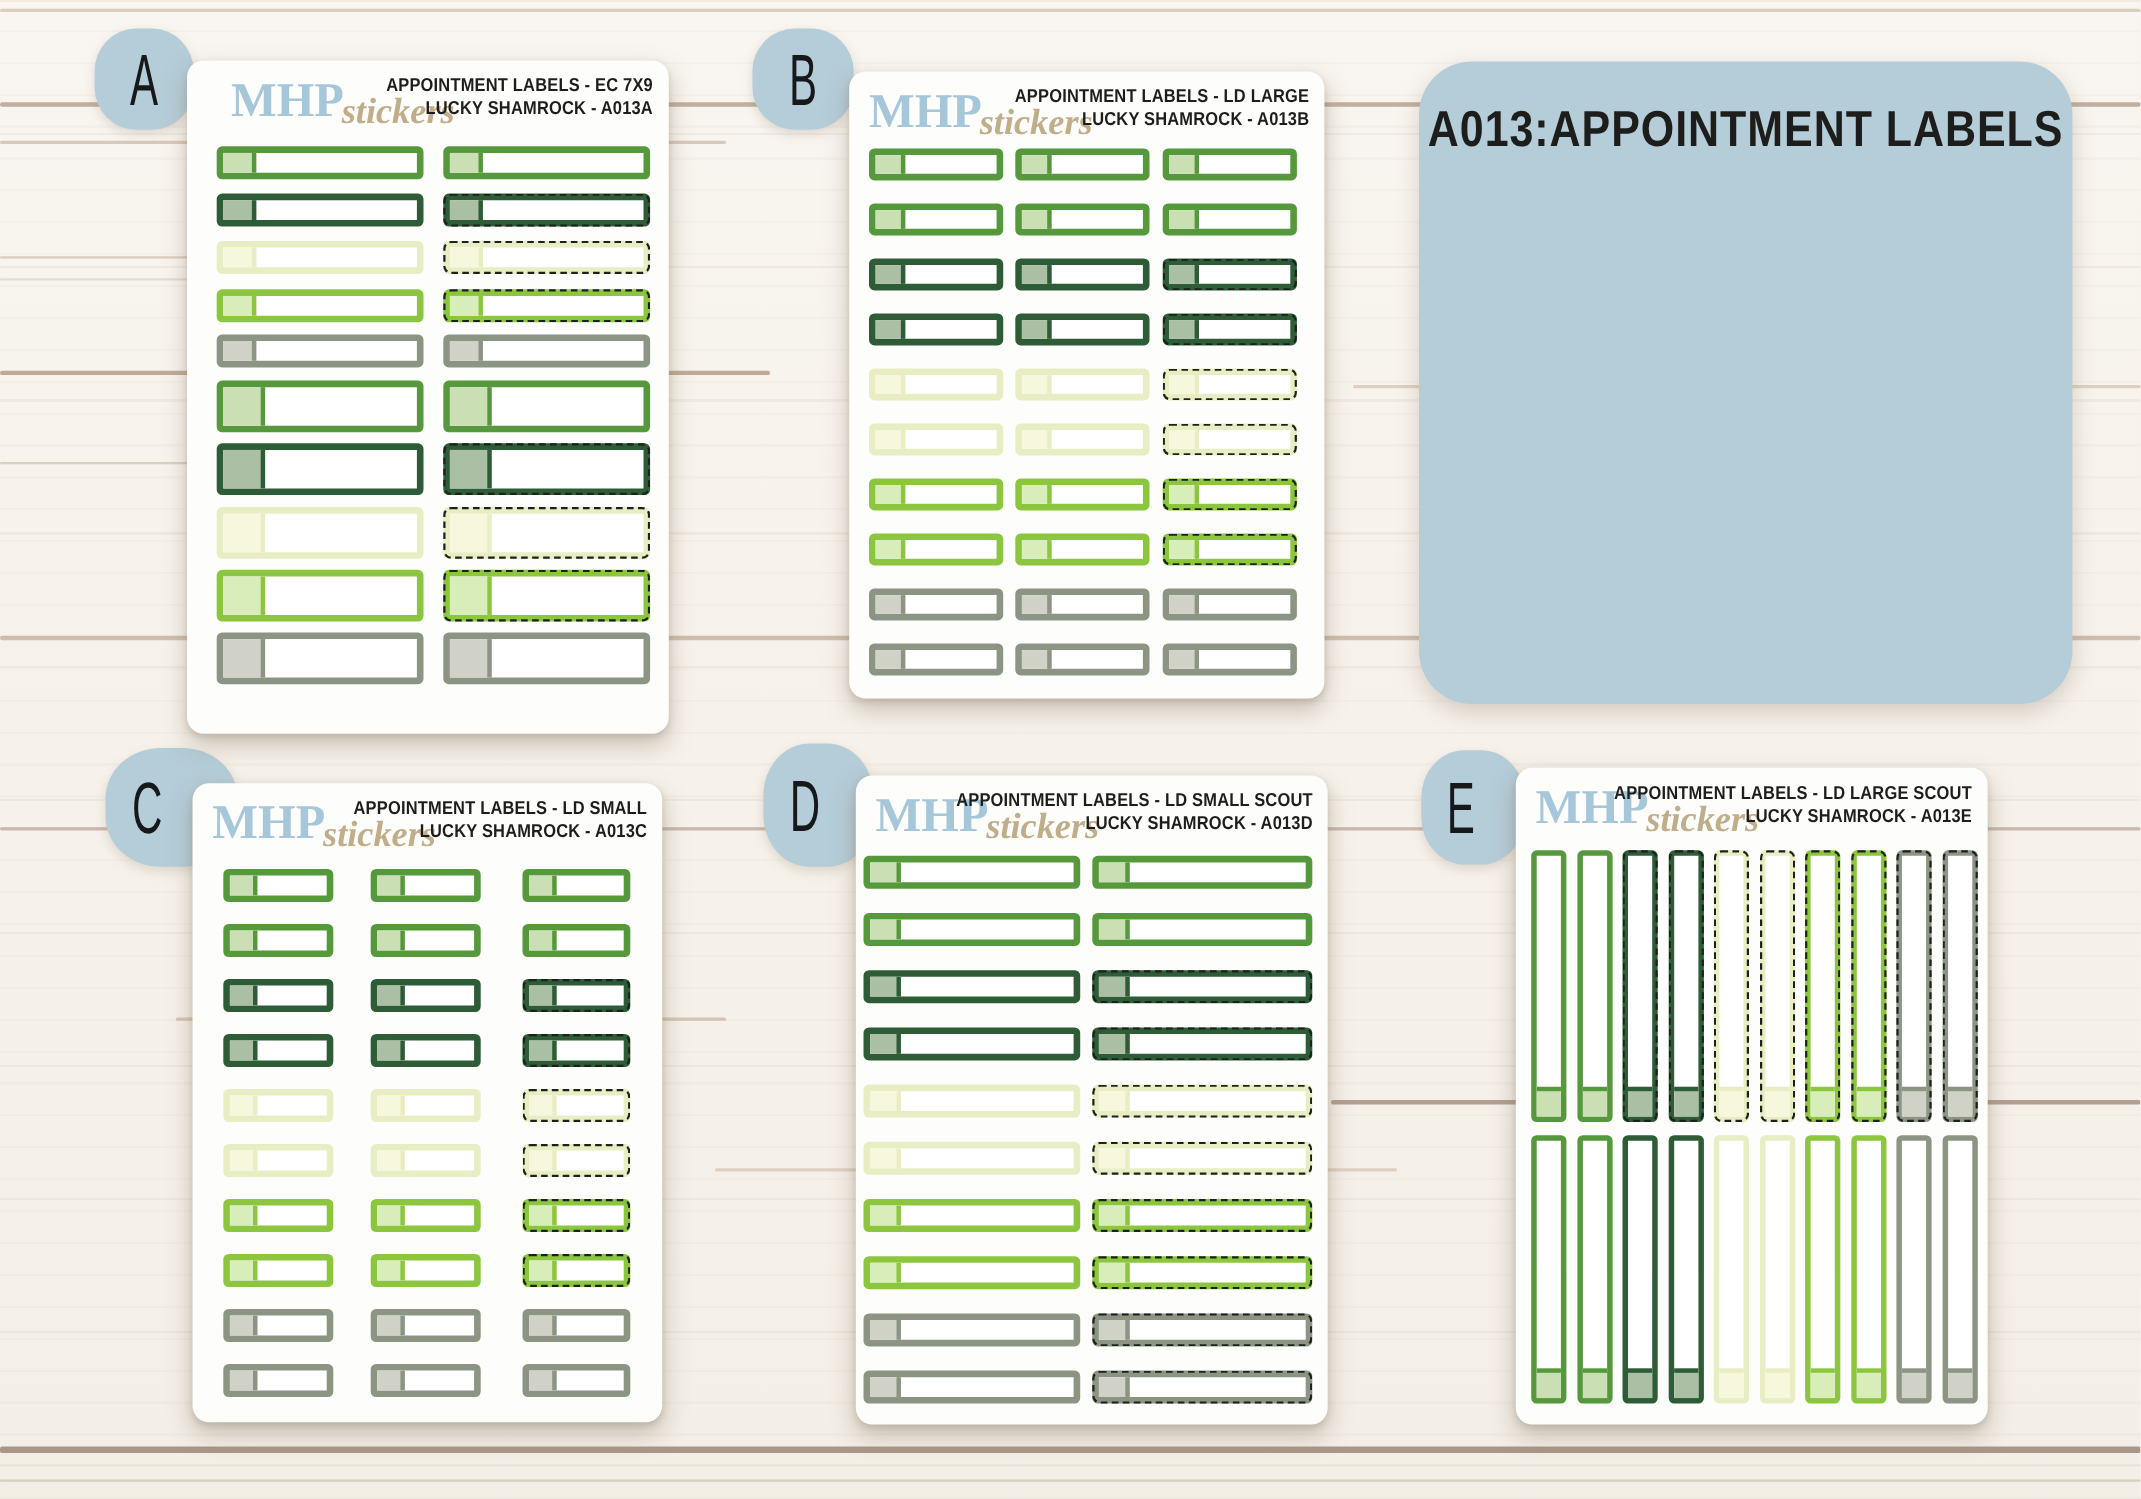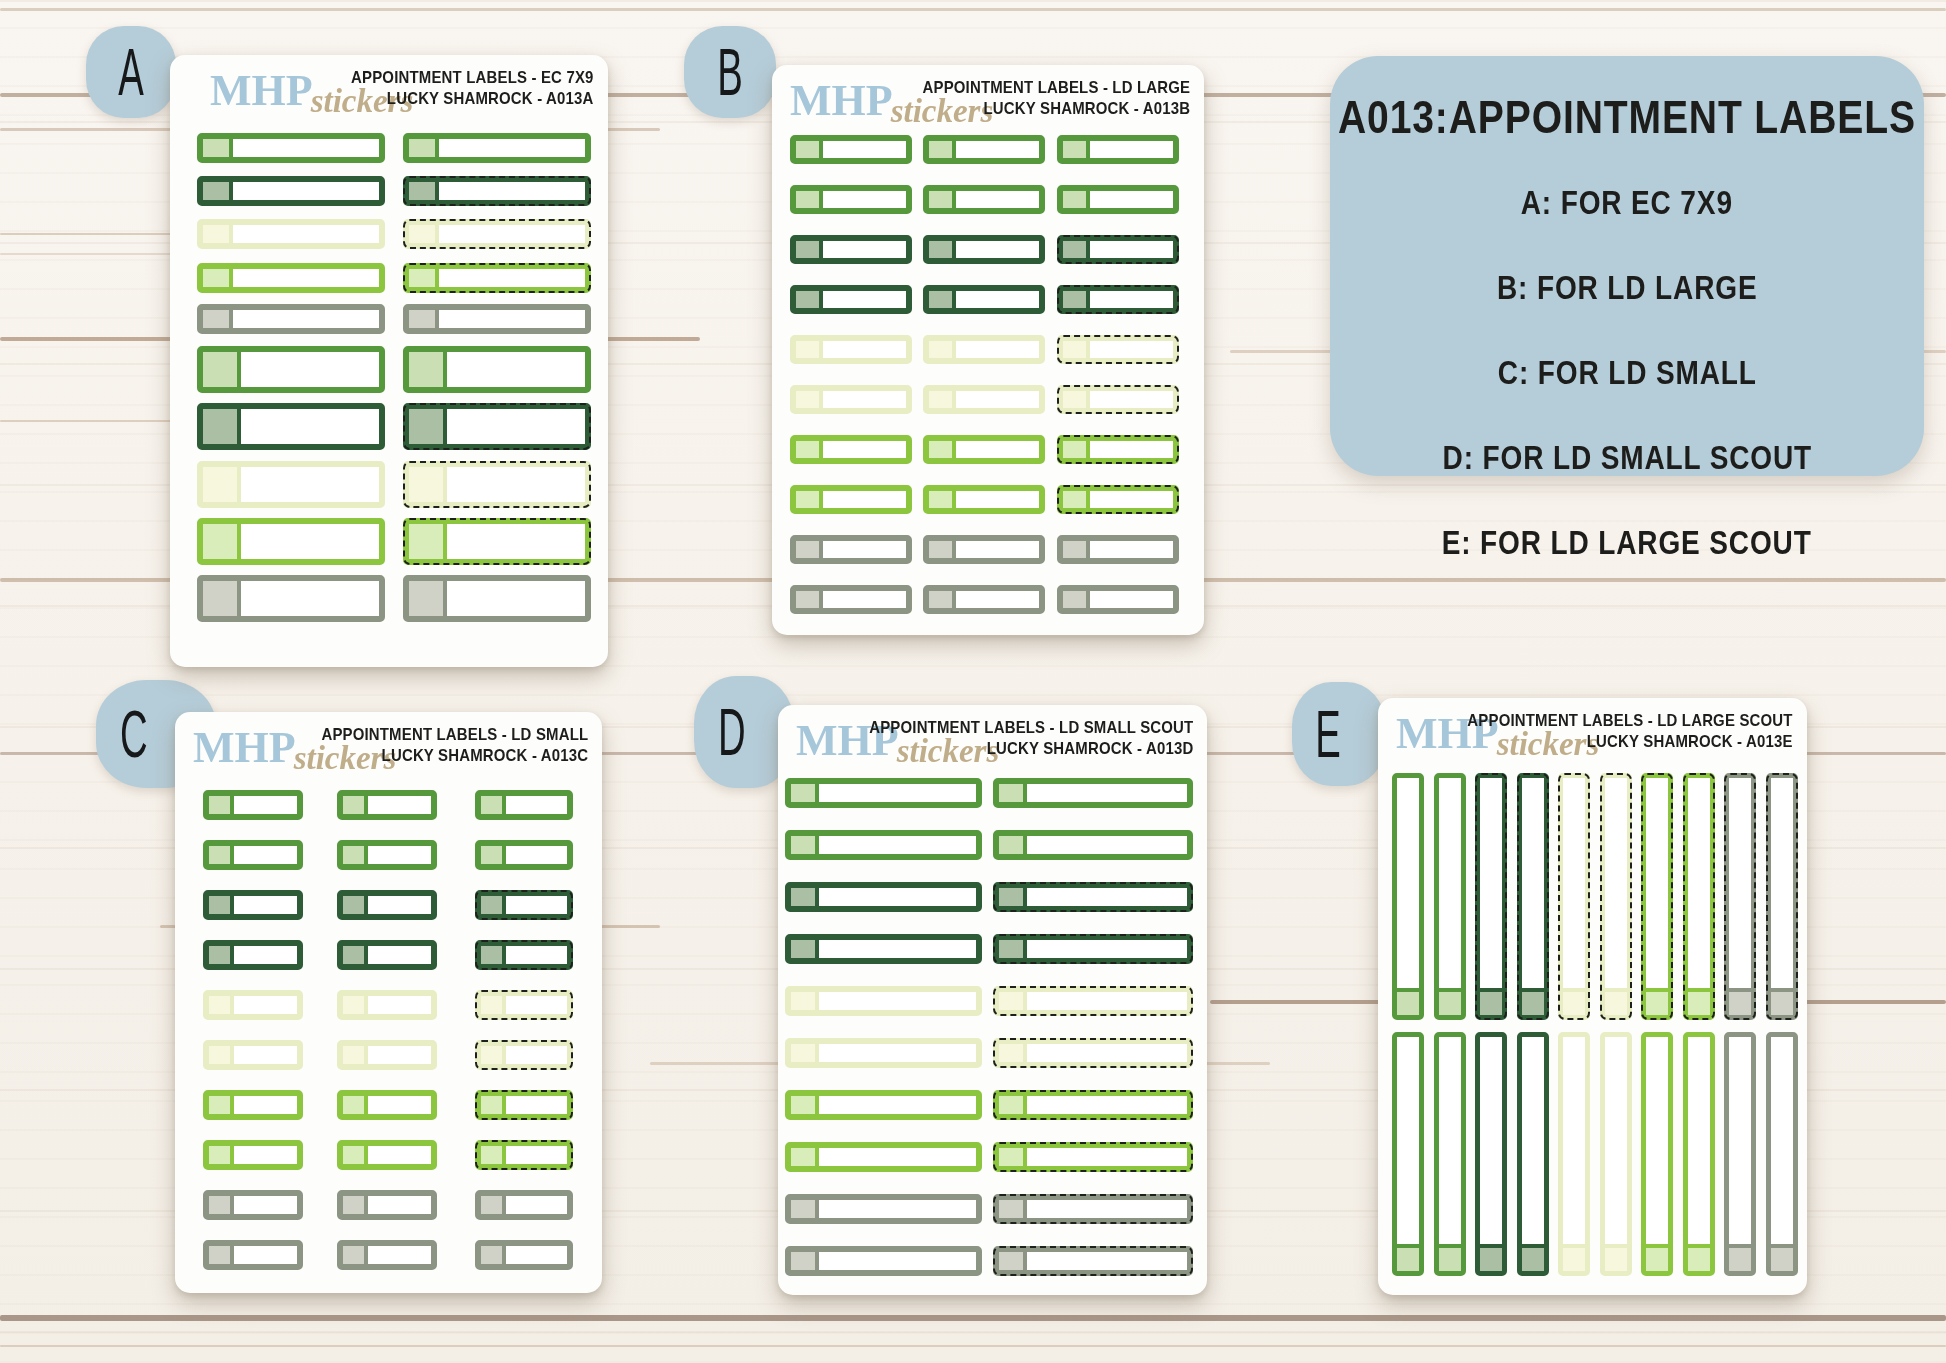--- a/index.html
+++ b/index.html
@@ -58,24 +58,24 @@
   .sticker.h .sq{width:var(--sq);height:100%;border-right:4px solid var(--bc);}
   .sticker.v{border-width:5px;flex-direction:column;justify-content:flex-end;}
   .sticker.v .sq{width:100%;height:var(--sq);border-top:4px solid var(--bc);box-sizing:border-box;}
   .sticker.dashed::after{
     content:"";position:absolute;inset:-6px;pointer-events:none;
     border:2px dashed var(--dash);border-radius:7px;
   }
   .sticker.v.dashed::after{inset:-5px;}
   
   .panel{
-    position:absolute;z-index:2;left:1290px;top:56px;width:594px;height:420px;
+    position:absolute;z-index:2;left:1290px;top:56px;width:594px;height:584px;
     border-radius:48px;color:var(--ink);
     box-shadow:0 8px 20px rgba(128,112,92,.28);
-    display:flex;flex-direction:column;align-items:center;margin-left:40px;
+    display:flex;flex-direction:column;align-items:center;
   }
   .panel-title{
     margin-top:34px;font-weight:700;font-size:46px;letter-spacing:1px;
     transform:scaleX(.85);transform-origin:center;white-space:nowrap;
   }
   .panel-items{
     margin-top:40px;display:flex;flex-direction:column;gap:47px;align-items:center;
   }
   .panel-item{
     font-weight:700;font-size:33px;letter-spacing:1px;white-space:nowrap;
@@ -524,20 +524,13 @@
         <i class="sq"></i>
       </div>
       <div class="sticker v" style="left: 388px; top: 334px; width: 32px; height: 244px; --bc: #8c9483; --fc: #d0d1c7; --sq: 27px;">
         <i class="sq"></i>
       </div>
     </div>
 </div>
 
 <div class="panel" style="background: rgb(181, 205, 217);">
   <div class="panel-title">A013:APPOINTMENT LABELS</div>
-  <div class="panel-items">
-    <div class="panel-item">A: FOR EC 7X9</div>
-    <div class="panel-item">B: FOR LD LARGE</div>
-    <div class="panel-item">C: FOR LD SMALL</div>
-    <div class="panel-item">D: FOR LD SMALL SCOUT</div>
-    <div class="panel-item">E: FOR LD LARGE SCOUT</div>
-  </div>
 </div>
 
 </body></html>

